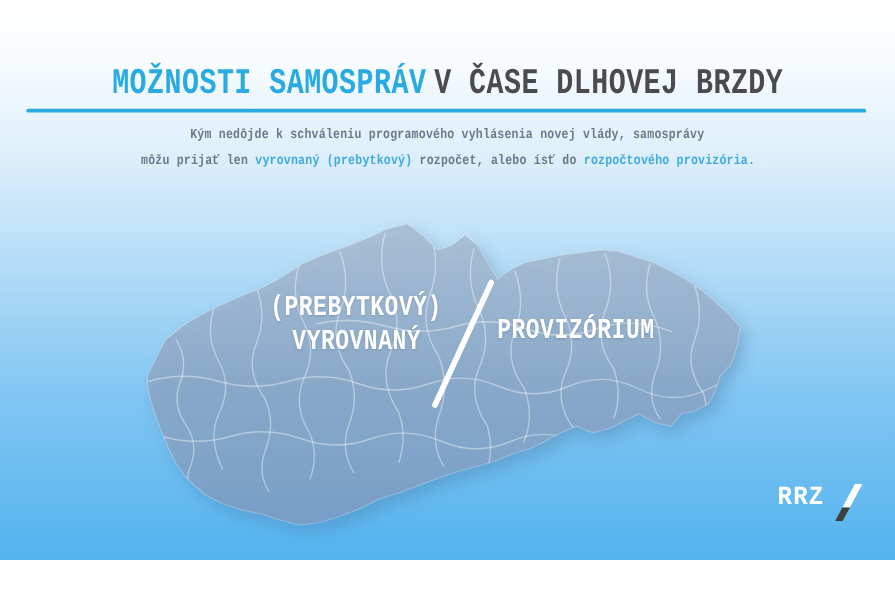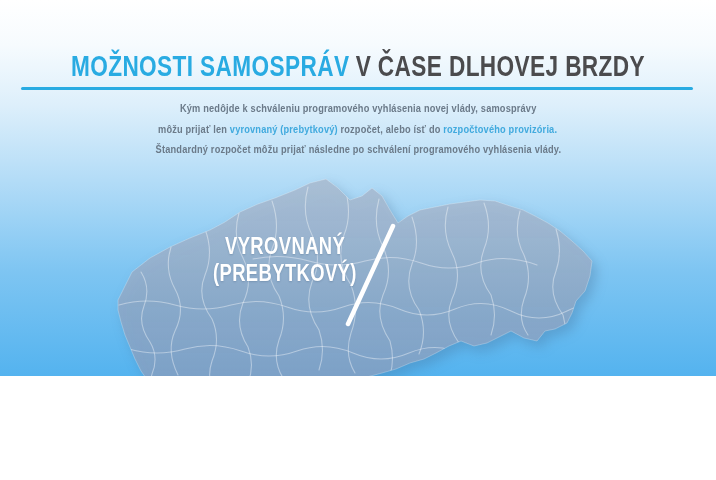--- a/index.html
+++ b/index.html
@@ -1,18 +1,18 @@
 <!DOCTYPE html>
 <html style="--accent: #29abe2; --body-accent: #41aade; --title-dark: #4b4b4d; --body-text: #6b7a89; --bg-top: #ffffff; --bg-bottom: #54b3ef; --map-top: #a9bed4; --map-bottom: #7d9ec5; --logo-dark: #3f4040;"><head>
 <meta charset="utf-8">
 <style>
   html,body{margin:0;padding:0;}
   .canvas{
-    position:relative;width:716px;height:376px;overflow:hidden;
-    font-family:Liberation Sans, sans-serif;
+    position:relative;width:716px;height:448px;overflow:hidden;
+    font-family:Liberation Mono, monospace;
     background:linear-gradient(180deg,
       var(--bg-top,#ffffff) 0%, #f6fbfe 12%, #ddeffb 28%,
       #b3dcf7 48%, #7ec5f2 72%, var(--bg-bottom,#54b3ef) 100%);
   }
   
   .title-row{position:absolute;left:0;right:0;top:50px;display:flex;justify-content:center;}
   .title-inner{white-space:nowrap;transform:scaleX(0.78);transform-origin:center;
     font-size:29px;font-weight:bold;letter-spacing:0.5px;}
   .t-accent{color:var(--accent,#29abe2);}
   .t-dark{color:var(--title-dark,#4b4b4d);margin-left:8px;}
@@ -52,23 +52,20 @@
   </div>
   <div class="title-rule"></div>
 
   <div class="intro">
     <div class="iline">
       <div class="isc">Kým nedôjde k schváleniu programového vyhlásenia novej vlády, samosprávy</div>
     </div>
     <div class="iline">
       <div class="isc"><span>môžu prijať len </span><span class="hl">vyrovnaný (prebytkový)</span><span> rozpočet, alebo ísť do </span><span class="hl">rozpočtového provizória.</span></div>
     </div>
-    <div class="iline">
-      <div class="isc">Štandardný rozpočet môžu prijať následne po schválení programového vyhlásenia vlády.</div>
-    </div>
   </div>
 
   <svg class="map-svg" width="484" height="250" viewBox="0 0 484 250" aria-hidden="true">
     <defs>
       <linearGradient id="mapgrad" x1="0" y1="0" x2="0" y2="1">
         <stop offset="0" stop-color="#a9bed4" stop-opacity="0.98"></stop>
         <stop offset="0.55" stop-color="#8aa8c8" stop-opacity="0.95"></stop>
         <stop offset="1" stop-color="#7d9ec5" stop-opacity="0.88"></stop>
       </linearGradient>
       <clipPath id="mapclip">
@@ -91,32 +88,35 @@
       <path d="M407,34 q-7,24 4,44 q9,22 0,44 q-7,20 4,36"></path>
       <path d="M443,52 q7,22 0,42 q-9,22 7,44 q5,18 0,32"></path>
       <path d="M6,128 q28,-8 56,0 t56,0 t56,2 t56,0 t56,2 t56,0 t56,2 t56,0 t50,2"></path>
       <path d="M16,172 q28,8 56,0 t56,2 t56,0 t56,2 t56,0 t56,2 t56,0"></path>
       <path d="M140,82 q28,-6 56,2 t56,0 t56,2 t56,0 t60,2"></path>
     </g>
   </svg>
 
   <div class="map-label label-left">
     <div class="ml-line">
-        <div class="ml-sc">VYROVNANÝ</div>
+        <div class="ml-sc">(PREBYTKOVÝ)</div>
       </div>
     <div class="ml-line">
-        <div class="ml-sc">(PREBYTKOVÝ)</div>
+        <div class="ml-sc">VYROVNANÝ</div>
       </div>
   </div>
 
   <svg class="slash-svg" width="62" height="106" viewBox="0 0 62 106" aria-hidden="true">
     <line x1="55" y1="4" x2="10" y2="102" stroke="#ffffff" stroke-width="4.5" stroke-linecap="round"></line>
   </svg>
 
   <div class="map-label label-right">
+    <div class="ml-line">
+        <div class="ml-sc">PROVIZÓRIUM</div>
+      </div>
   </div>
 
   <div class="logo">
     <span class="logo-text">RRZ</span>
     <svg class="logo-mark" width="26" height="30" viewBox="0 0 26 30" aria-hidden="true">
       <polygon points="17,0 23,0 12.9,19 6.9,19" fill="#ffffff"></polygon>
       <polygon points="6.9,19 12.9,19 7,30 1,30" fill="#3f4040"></polygon>
     </svg>
   </div>
 

